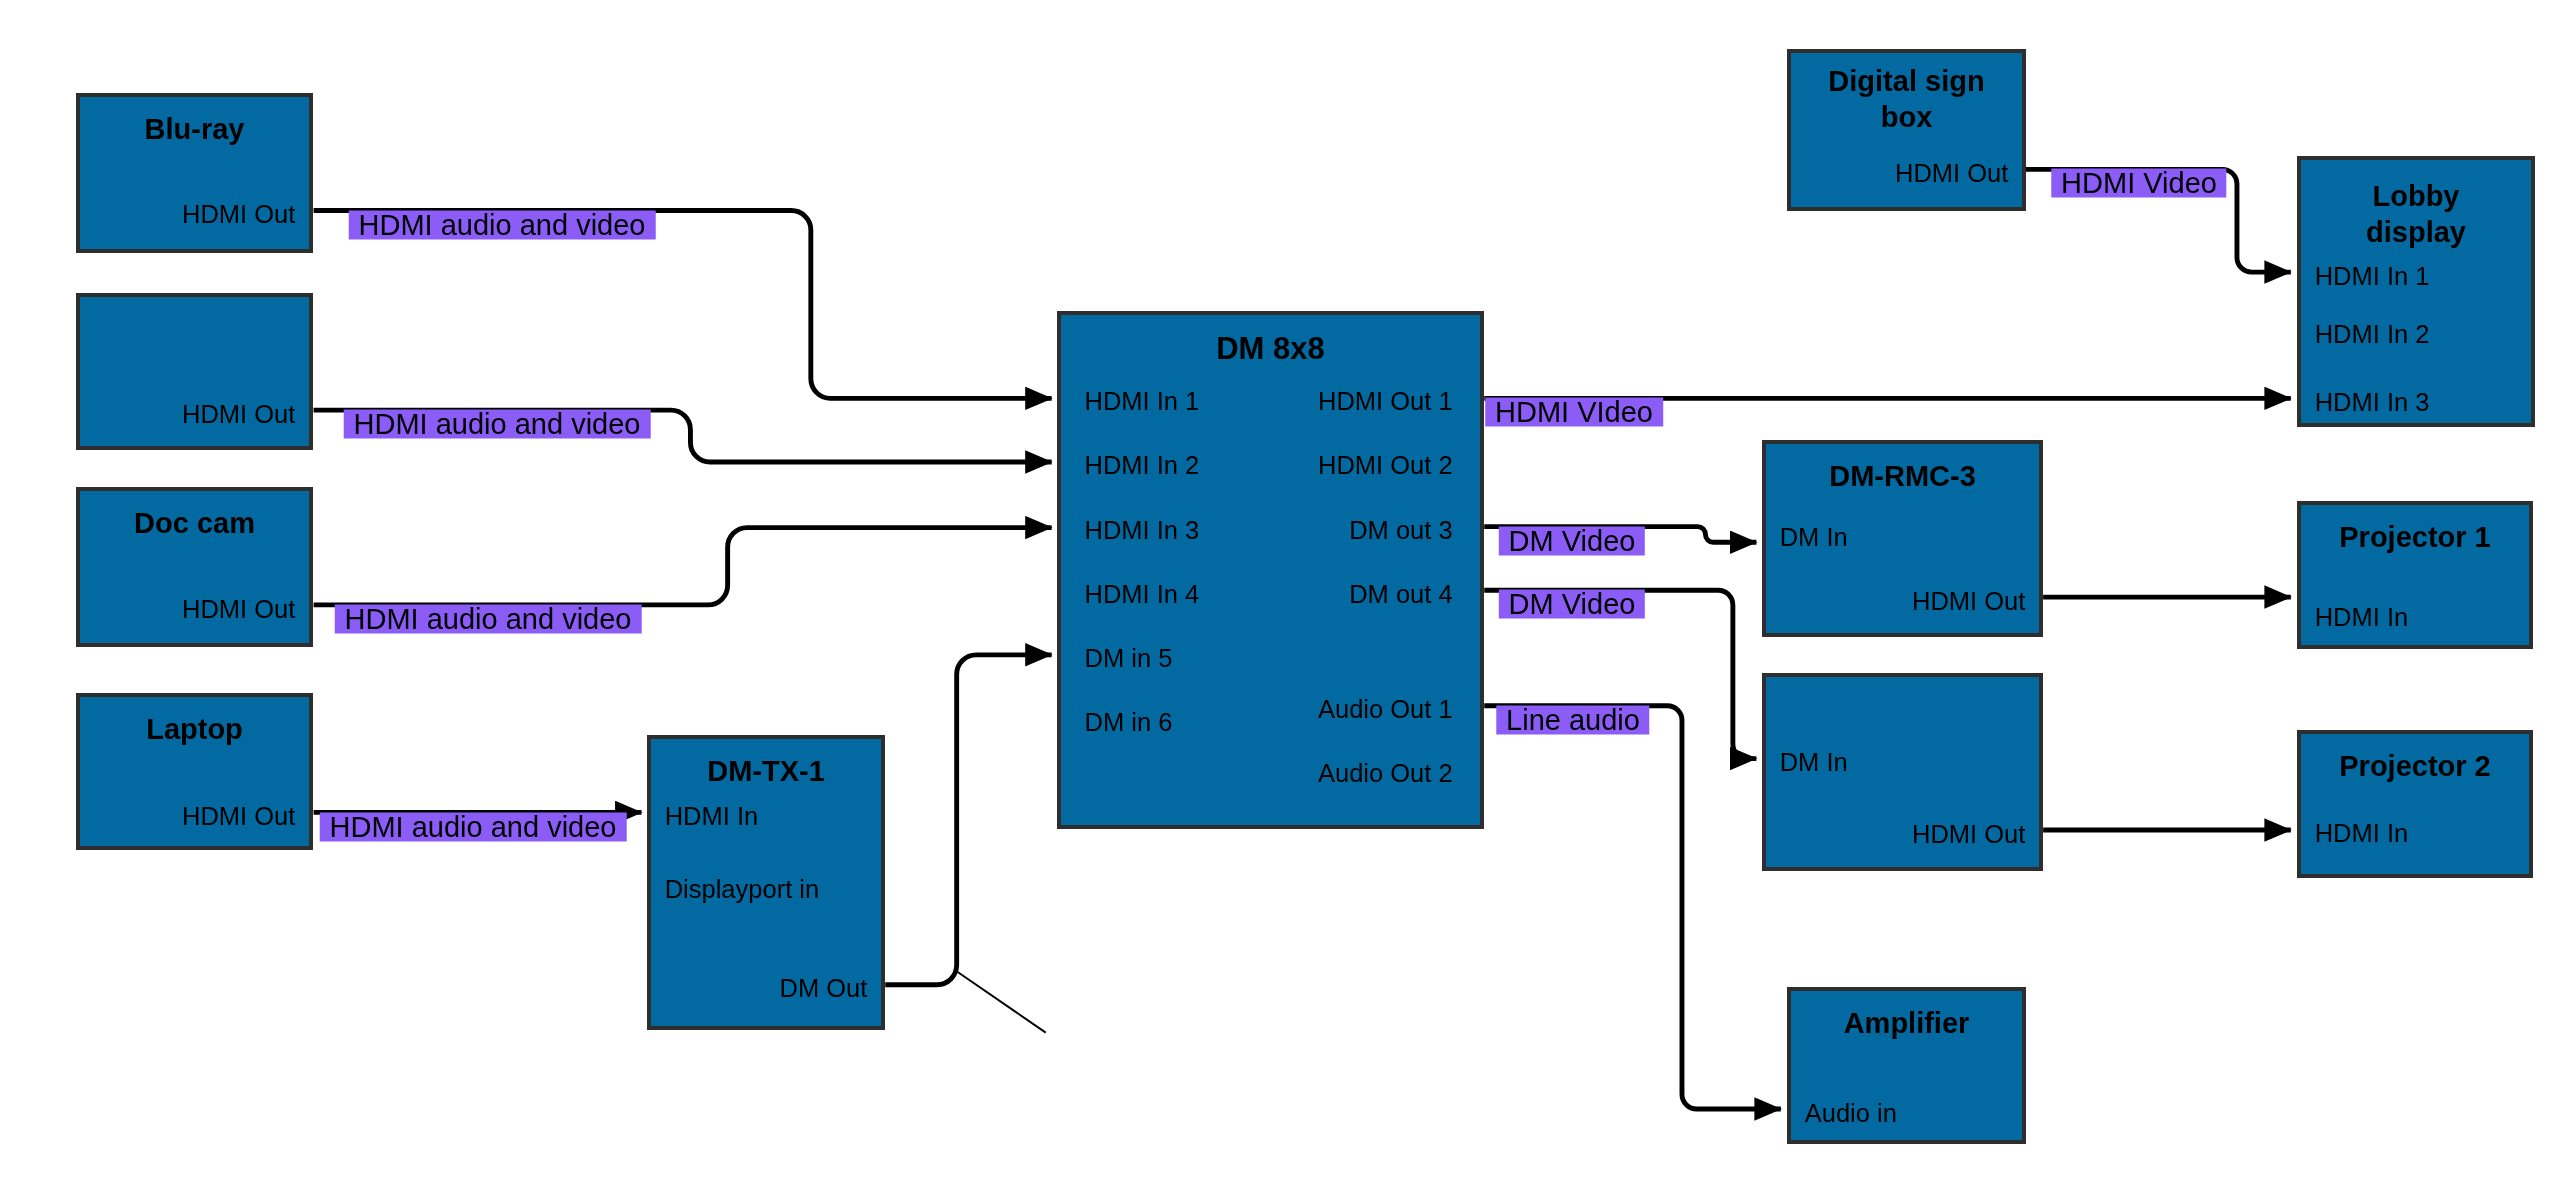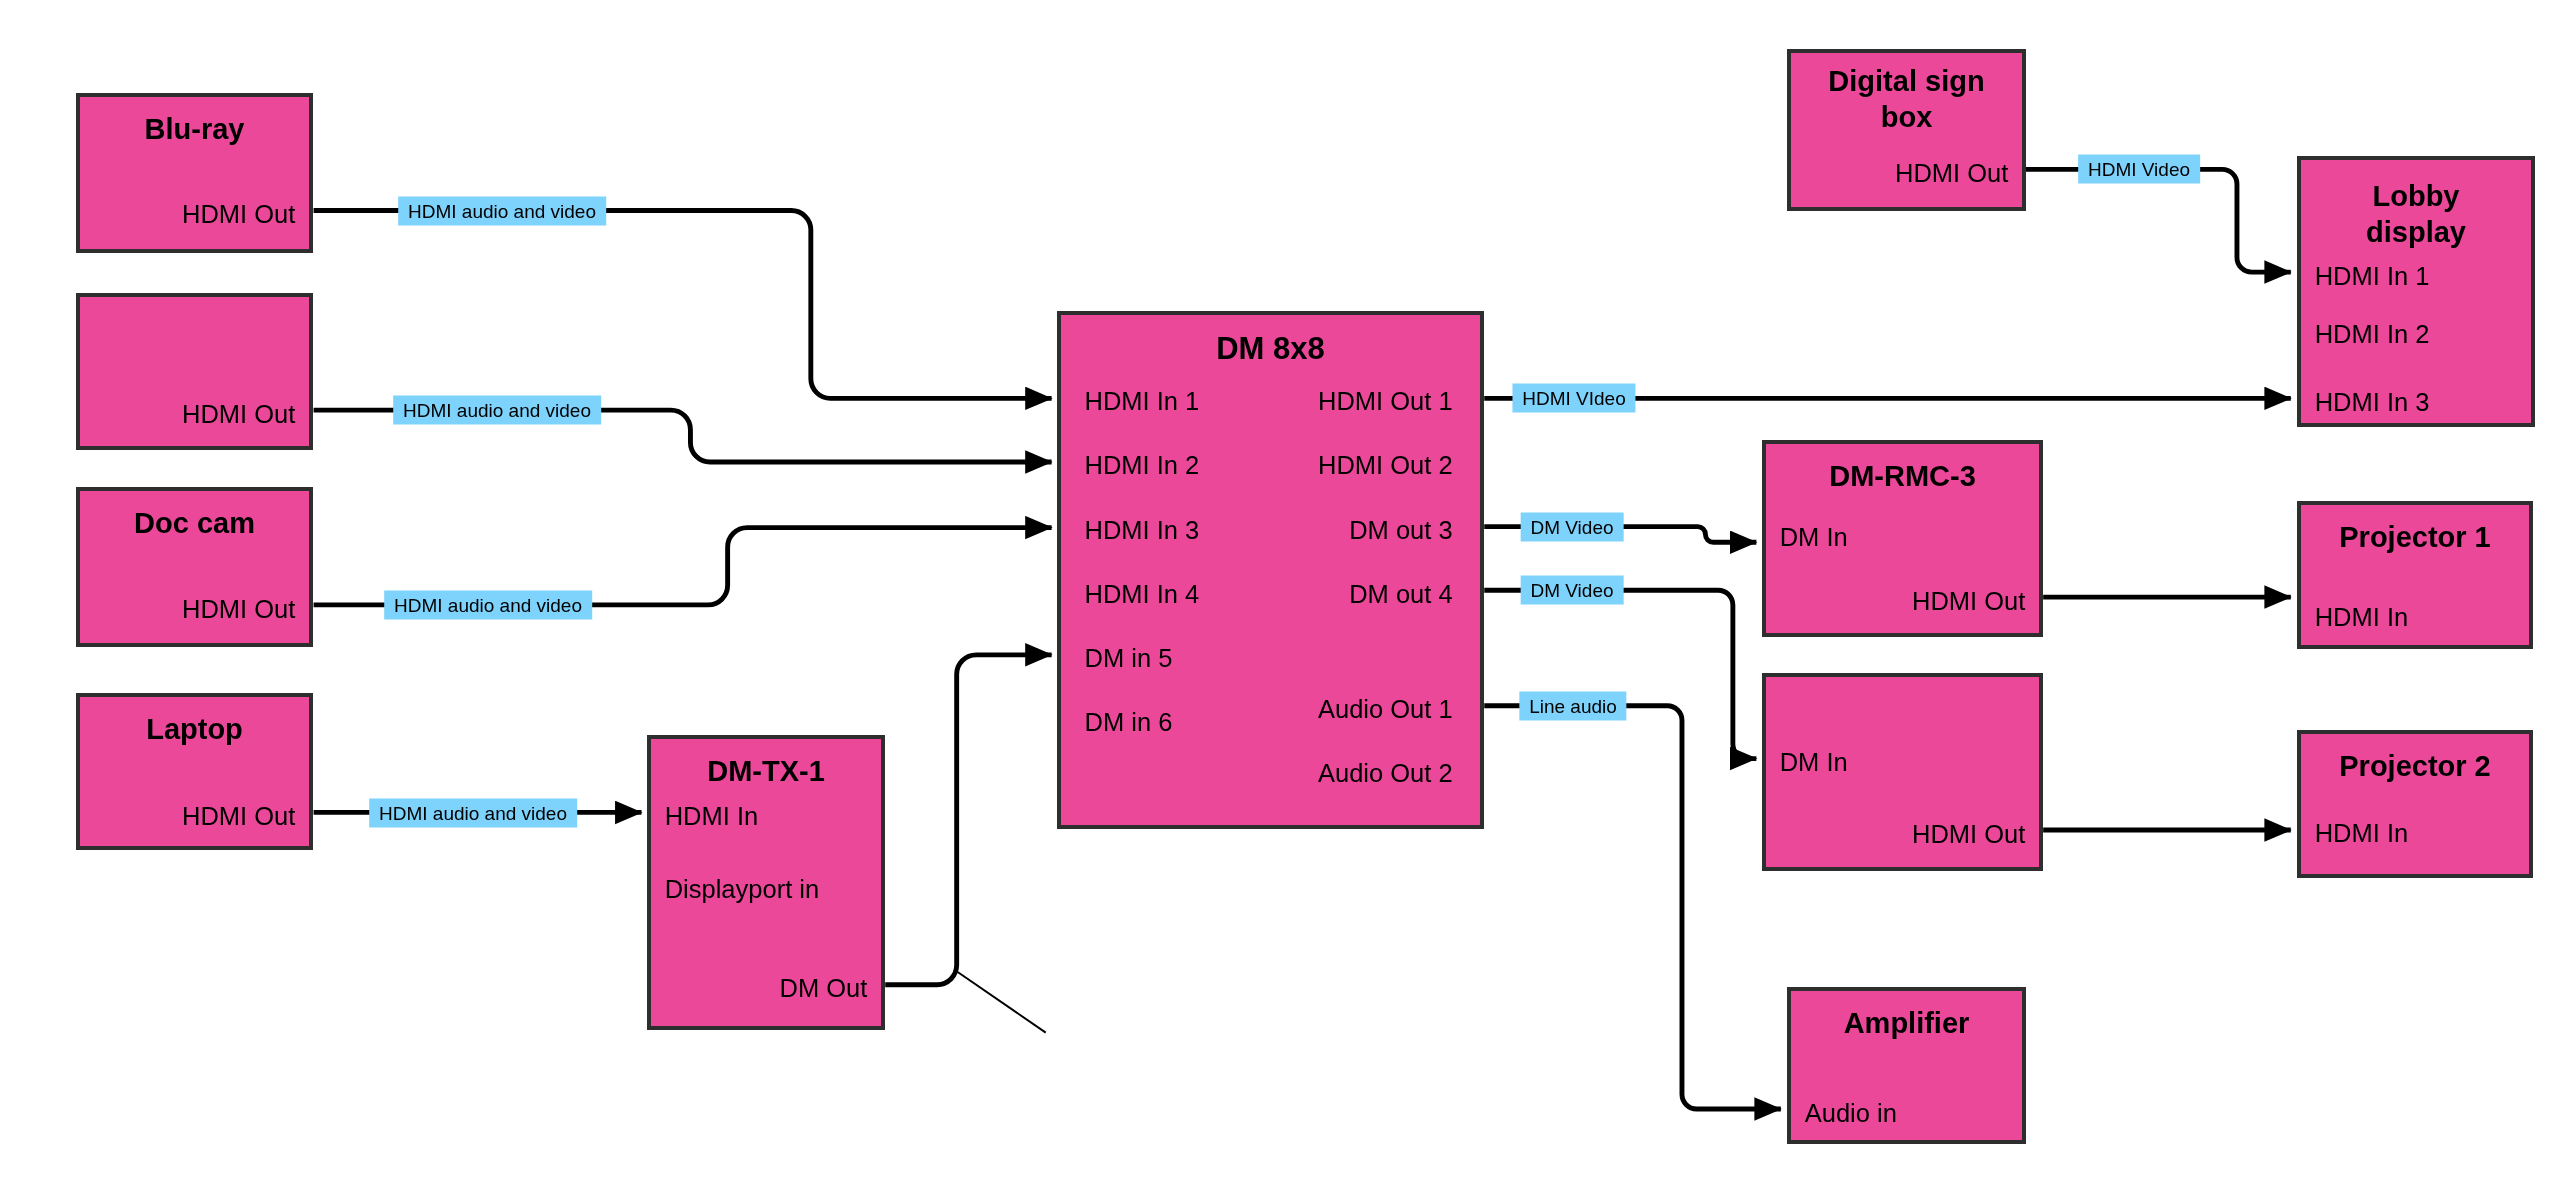--- a/index.html
+++ b/index.html
@@ -4,39 +4,39 @@
 <style>
   html,body { margin:0; padding:0; background:#ffffff; }
   #canvas {
     position:relative; width:2576px; height:1201px;
     background:#ffffff; overflow:hidden;
     font-family:"Liberation Sans", sans-serif; color:#000;
   }
   #wires { position:absolute; left:0; top:0; }
   .box {
     position:absolute; box-sizing:border-box;
-    border:4.9px solid #2e2e2e; background:#ec4899;
+    border:4.9px solid #2e2e2e; background:#0369a1;
   }
   .box .title {
     font-weight:bold; font-size:29px; line-height:36px;
     text-align:center; padding-top:13.7px; white-space:pre-line;
   }
   .b-dm8x8 .title { font-size:31px; padding-top:15.7px; }
   .b-lobby .title, .b-digitalsign .title { padding-top:17.6px; }
   .port {
     position:absolute; font-size:25.5px; line-height:31px; white-space:nowrap;
   }
   .port.l { left:13.7px; }
   .port.r { right:13.7px; }
   .b-dm8x8 .port.l { left:23.5px; }
   .b-dm8x8 .port.r { right:27.4px; }
   .wire-label {
     position:absolute; transform:translate(-50%,-50%);
-    background:#7dd3fc; padding:0 9.8px;
-    font-size:19px; line-height:29px; white-space:nowrap;
+    background:#8b5cf6; padding:0 9.8px;
+    font-size:29px; line-height:29px; white-space:nowrap;margin-top:14px;
   }
   .annotation {
     position:absolute; box-sizing:border-box;
     border:2px dashed #4a4a4a; background:#ffffff;
     font-size:23.5px; line-height:29px; text-align:center;
     white-space:pre-line; padding-top:7.8px;
   }
   
   .b-bluray      { left:76px;   top:93px;   width:237px; height:160px; }
   .b-wireless    { left:76px;   top:293px;  width:237px; height:157px; }

